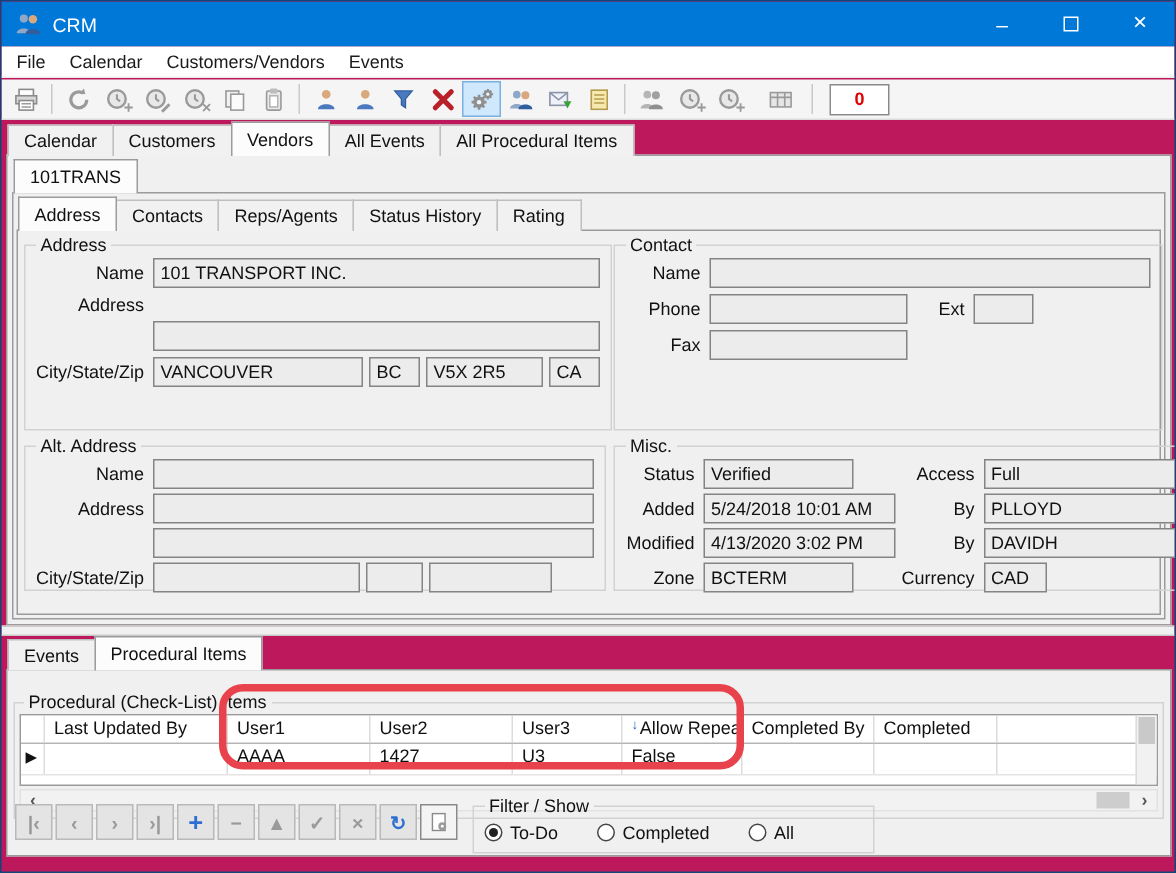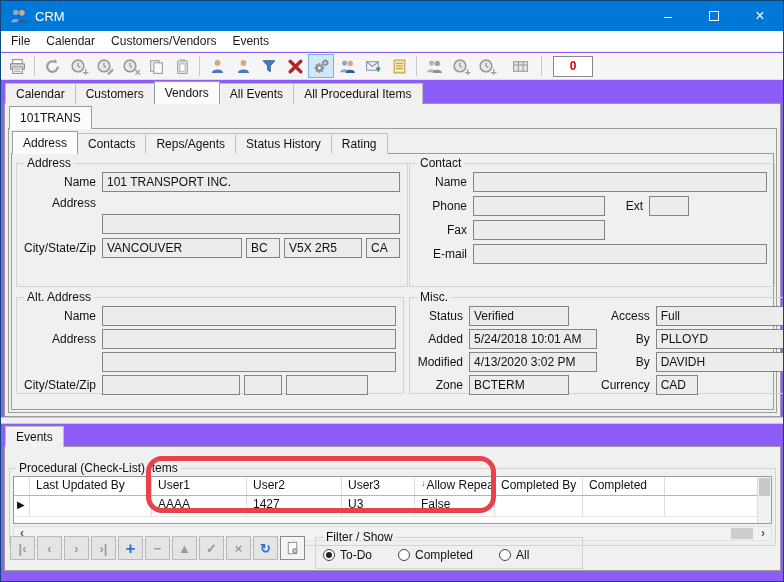--- a/index.html
+++ b/index.html
@@ -1,19 +1,19 @@
 <!DOCTYPE html>
 <html><head>
 <meta charset="utf-8">
 <style>
   * { box-sizing: border-box; margin: 0; padding: 0; }
   html,body { background:#cccccc; }
   .window{
     position:relative; width:784px; height:582px; overflow:hidden;
-    background:#8b5cf6; border:1px solid #10457c;
+    background:#be185d; border:1px solid #10457c;
     font-family:"Liberation Sans", sans-serif; font-size:12px; color:#111;
   }
   
   .titlebar{position:absolute;left:0;top:0;right:0;height:30px;background:#0078d7;display:flex;align-items:center;padding-left:9px;}
   .titlebar .appicon{width:18px;height:18px;flex:0 0 auto;}
   .titlebar .title{color:#fff;font-size:13px;margin-left:7px;}
   .titlebar .tspace{flex:1;}
   .wbtn{width:46px;height:30px;display:flex;align-items:center;justify-content:center;color:#fff;}
   .wbtn .maxbox{width:10px;height:10px;border:1px solid #fff;display:block;}
   .wbtn.close{font-size:16px;}
@@ -355,24 +355,20 @@
           <div class="frow">
             <span class="lbl w50">Phone</span>
             <div class="field" style="width:132px"></div>
             <span class="lbl" style="width:44px">Ext</span>
             <div class="field" style="width:40px"></div>
           </div>
           <div class="frow">
             <span class="lbl w50">Fax</span>
             <div class="field" style="width:132px"></div>
           </div>
-          <div class="frow">
-            <span class="lbl w50">E-mail</span>
-            <div class="field grow"></div>
-          </div>
         </fieldset>
 
         <fieldset style="left:4px;top:136px;width:388px;height:104px;">
           <legend>Alt. Address</legend>
           <div class="frow" style="margin-top:1px;">
             <span class="lbl w72">Name</span>
             <div class="field grow"></div>
           </div>
           <div class="frow" style="margin-top:3px;">
             <span class="lbl w72">Address</span>
@@ -421,20 +417,21 @@
         </fieldset>
 
       </div>
     </div>
   </div>
 
   <div class="splitter"></div>
 
   <div class="tabs" style="left:4px;top:423px;">
     <div class="tab">Events</div>
+    <div class="tab active">Procedural Items</div>
   </div>
 
   <div class="page" style="left:3px;top:445px;width:777px;height:125px;">
 
     <fieldset style="left:4px;top:14px;width:767px;height:85px;padding:0 2px 2px 2px;">
       <legend style="margin-left:4px;">Procedural (Check-List) Items</legend>
 
       <div class="grid">
         <div class="grow-h">
           <div class="gc c-sel"></div>

